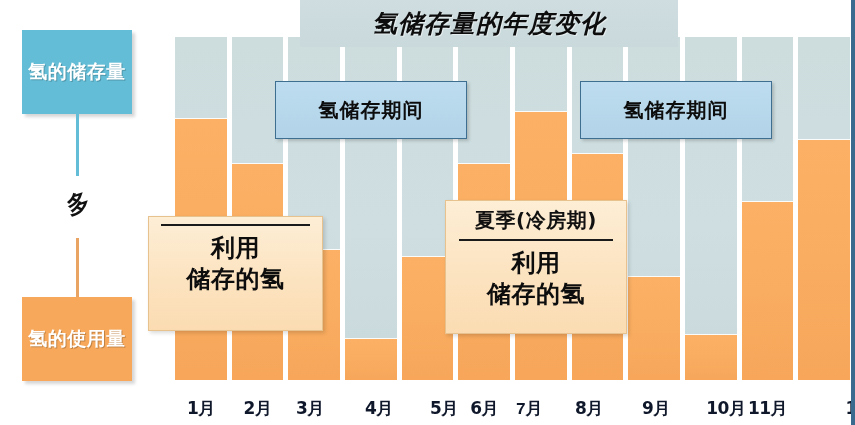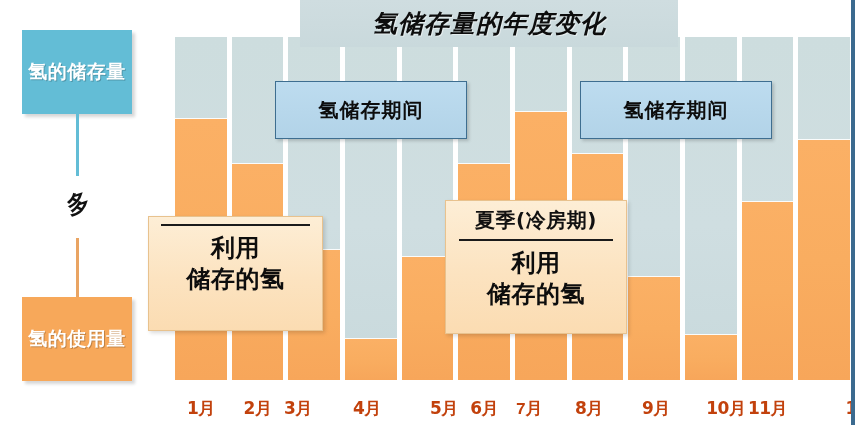--- a/index.html
+++ b/index.html
@@ -90,21 +90,21 @@
     left: 0; right: 0; bottom: 0;
     background: linear-gradient(180deg, #fbb065 0%, #f9ad60 50%, #f7a65a 100%);
     box-shadow: 0 -1px 0 rgba(255,255,255,0.9);
   }
   .month {
     position: absolute;
     bottom: 5px;
     text-align: center;
     font-size: 17px;
     font-weight: bold;
-    color: #c2410c;
+    color: #0f172a;
     letter-spacing: -0.5px;
   }
 
   
   #title-bar {
     position: absolute;
     left: 300px; top: 0; width: 378px; height: 47px;
     background: linear-gradient(180deg, #cfdde0 0%, #c9d9dc 100%);
     display: flex; align-items: center; justify-content: center; font-style: italic;
   }
@@ -193,26 +193,26 @@
       <div class="month" style="left: 0px; width: 51.6667px;">1月</div>
       <div class="col" style="left: 56.6667px; width: 51.6667px;">
         <div class="blue"></div>
         <div class="orange" style="height: 216.09px;"></div>
       </div>
       <div class="month" style="left: 56.6667px; width: 51.6667px;">2月</div>
       <div class="col" style="left: 113.333px; width: 51.6667px;">
         <div class="blue"></div>
         <div class="orange" style="height: 130.34px;"></div>
       </div>
-      <div class="month" style="left: 97px; width: 51.6667px;">3月</div>
+      <div class="month" style="left: 109px; width: 51.6667px;">3月</div>
       <div class="col" style="left: 170px; width: 51.6667px;">
         <div class="blue"></div>
         <div class="orange" style="height: 41.16px;"></div>
       </div>
-      <div class="month" style="left: 166px; width: 51.6667px;">4月</div>
+      <div class="month" style="left: 178px; width: 51.6667px;">4月</div>
       <div class="col" style="left: 226.667px; width: 51.6667px;">
         <div class="blue"></div>
         <div class="orange" style="height: 123.48px;"></div>
       </div>
       <div class="month" style="left: 243px; width: 51.6667px;">5月</div>
       <div class="col" style="left: 283.333px; width: 51.6667px;">
         <div class="blue"></div>
         <div class="orange" style="height: 216.09px;"></div>
       </div>
       <div class="month" style="left: 283.333px; width: 51.6667px;">6月</div>

